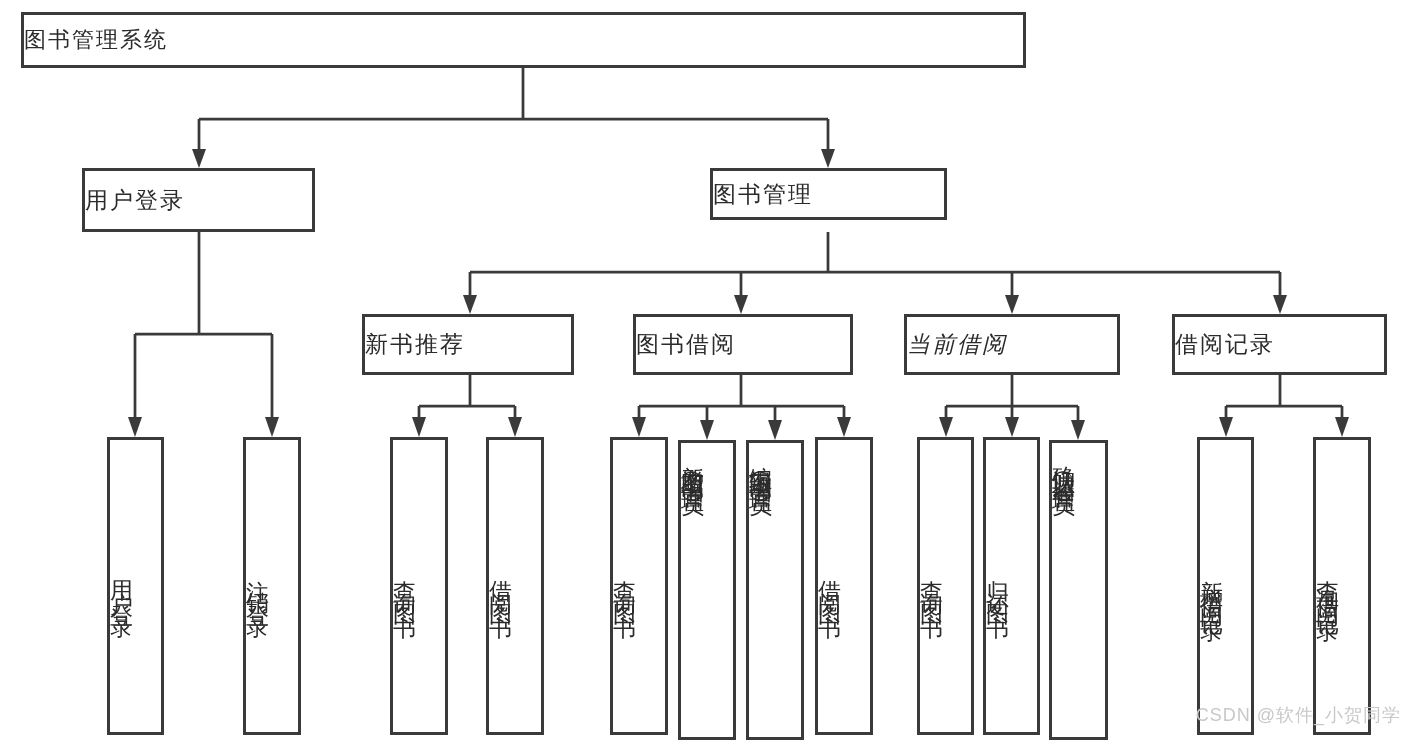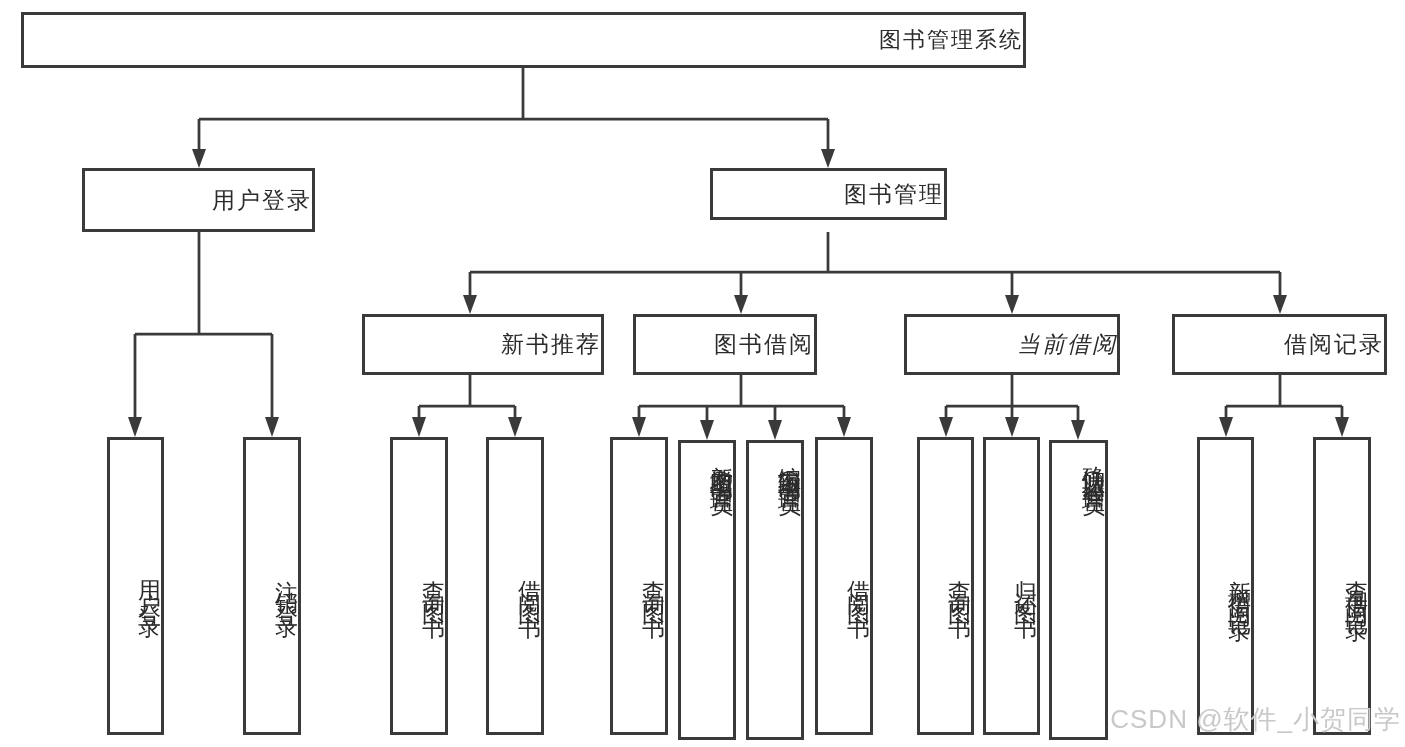--- a/index.html
+++ b/index.html
@@ -19,40 +19,40 @@
   #connectors{position:absolute;left:0;top:0;width:1405px;height:747px;}
   #connectors line{stroke:var(--line);stroke-width:2.75;}
   #connectors polygon{fill:var(--line);stroke:none;}
   .node{
     position:absolute;
     box-sizing:border-box;
     border:3px solid var(--line);
     background:var(--bg);
     display:flex;
     align-items:center;
-    justify-content:flex-end;
+    justify-content:flex-start;
     color:var(--text);
   }
   .hnode{font-size:23px;letter-spacing:2px;white-space:nowrap;}
   .rootnode{font-size:22px;}
   .leaf{padding:2px 0;}
   .vlabel{
     writing-mode:vertical-rl;
     text-orientation:mixed;
     font-size:23px;
     line-height:1;
     color:var(--text);
   }
   .vshort{letter-spacing:12px;}
   .vmid{letter-spacing:8px;}
   .vlong{letter-spacing:4px;align-self:flex-start;margin-top:3px;}
   #watermark{
     position:absolute;
-    right:4px;bottom:10px;
-    font-size:26px;
+    right:4px;bottom:20px;
+    font-size:18px;
     color:var(--watermark);
     letter-spacing:1px;
     white-space:nowrap;
   }
 </style>
 </head>
 <body>
 
 <div id="canvas">
 
@@ -129,24 +129,24 @@
     <span>图书管理系统</span>
   </div>
 
   <div class="node hnode" style="left:82px;top:168px;width:233px;height:64px;">
     <span>用户登录</span>
   </div>
   <div class="node hnode" style="left:710px;top:168px;width:237px;height:52px;">
     <span>图书管理</span>
   </div>
 
-  <div class="node hnode" style="left:362px;top:314px;width:242px;height:61px;">
+  <div class="node hnode" style="left:362px;top:314px;width:212px;height:61px;">
     <span>新书推荐</span>
   </div>
-  <div class="node hnode" style="left:633px;top:314px;width:184px;height:61px;">
+  <div class="node hnode" style="left:633px;top:314px;width:220px;height:61px;">
     <span>图书借阅</span>
   </div>
   <div class="node hnode" style="left:904px;top:314px;width:216px;height:61px;font-style:italic;">
     <span>当前借阅</span>
   </div>
   <div class="node hnode" style="left:1172px;top:314px;width:215px;height:61px;">
     <span>借阅记录</span>
   </div>
 
   <div class="node leaf" style="left:107px;top:437px;width:57px;height:298px;">

